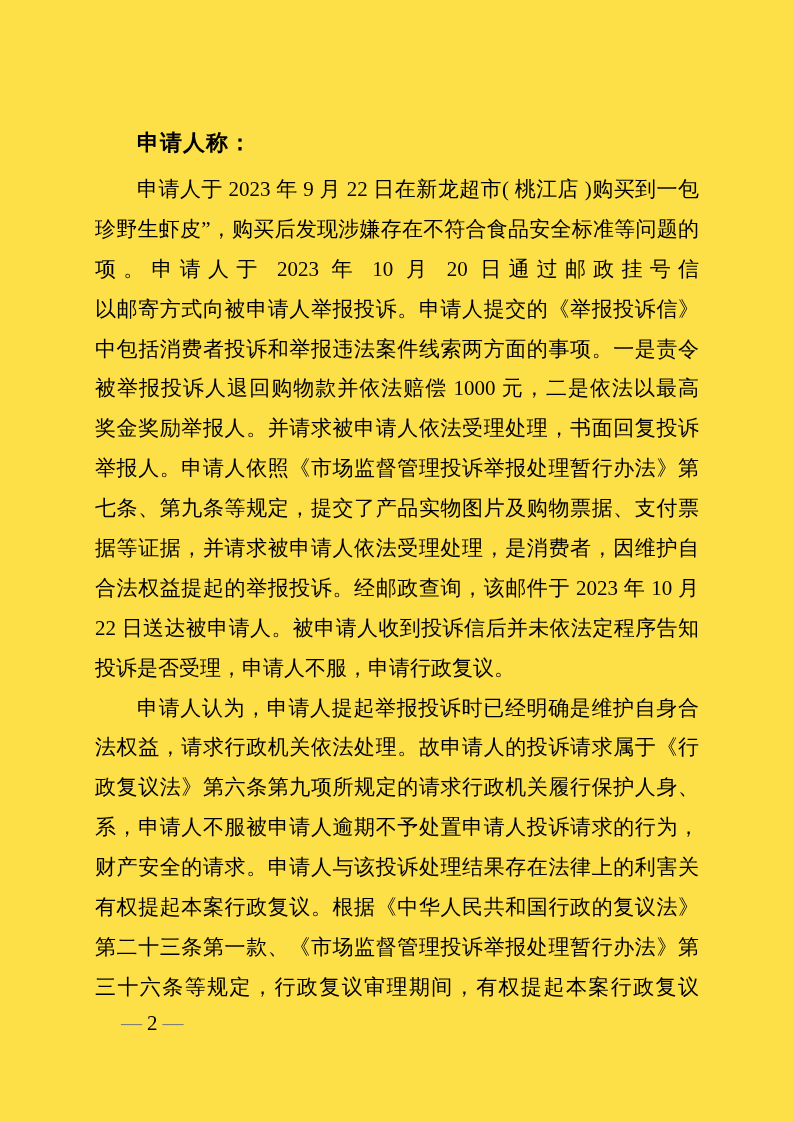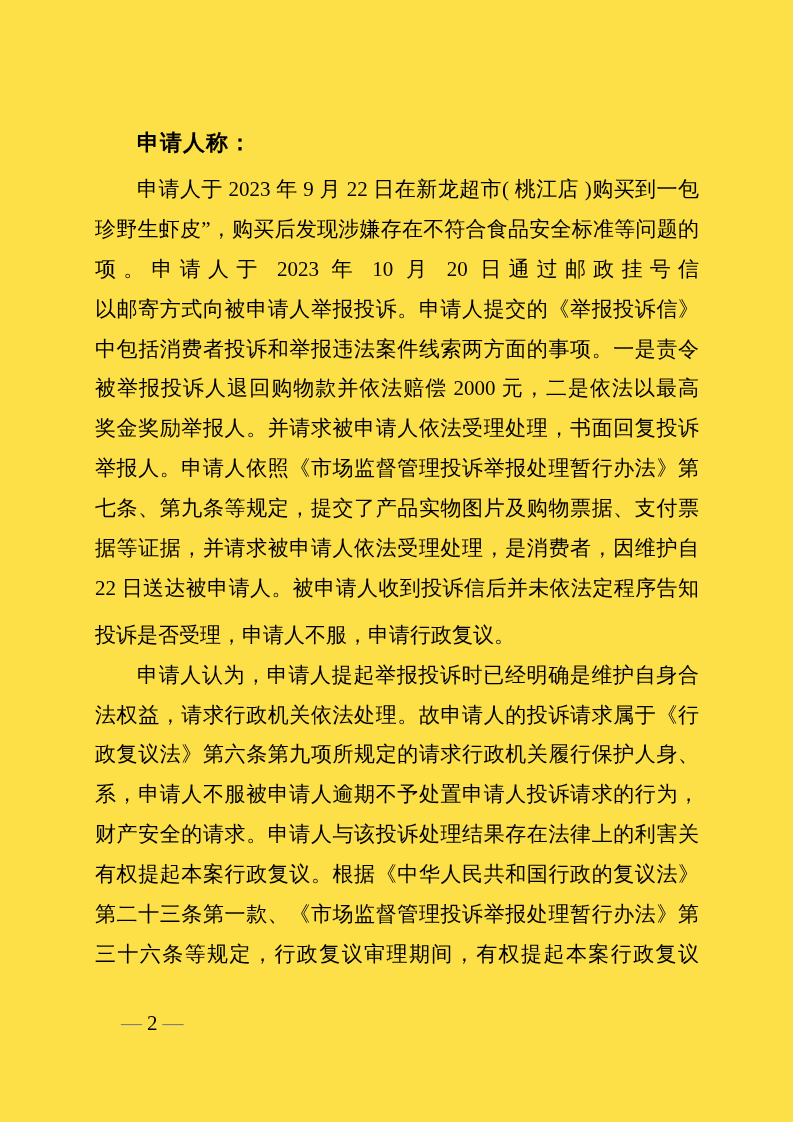--- a/index.html
+++ b/index.html
@@ -41,21 +41,20 @@
     white-space: normal;
     height: 39.9px;
     overflow: hidden;
   }
   .line.indent {
     text-indent: 2em;
   }
   .line.para-end {
     text-align: left;
     text-align-last: left;
-    margin-top: 7px;
   }
   .footer {
     position: absolute;
     left: 121px;
     top: 1010px;
     font-size: 21px;
     line-height: 26px;
   }
   .footer .dash {
     color: #7a7a7a;
@@ -72,25 +71,26 @@
 <div class="page">
 
   <div class="heading">申请人称：</div>
 
   <div class="body-text">
       <div class="line indent">申请人于 2023 年 9 月 22 日在新龙超市( 桃江店 )购买到一包“惠</div>
       <div class="line">珍野生虾皮”，购买后发现涉嫌存在不符合食品安全标准等问题的事</div>
       <div class="line">项。申请人于 2023 年 10 月 20 日通过邮政挂号信 XA26660630944，</div>
       <div class="line">以邮寄方式向被申请人举报投诉。申请人提交的《举报投诉信》</div>
       <div class="line">中包括消费者投诉和举报违法案件线索两方面的事项。一是责令</div>
-      <div class="line">被举报投诉人退回购物款并依法赔偿 2000 元，二是依法以最高</div>
+      <div class="line">被举报投诉人退回购物款并依法赔偿 1000 元，二是依法以最高</div>
       <div class="line">奖金奖励举报人。并请求被申请人依法受理处理，书面回复投诉</div>
       <div class="line">举报人。申请人依照《市场监督管理投诉举报处理暂行办法》第</div>
       <div class="line">七条、第九条等规定，提交了产品实物图片及购物票据、支付票</div>
       <div class="line">据等证据，并请求被申请人依法受理处理，是消费者，因维护自身</div>
+      <div class="line">合法权益提起的举报投诉。经邮政查询，该邮件于 2023 年 10 月</div>
       <div class="line">22 日送达被申请人。被申请人收到投诉信后并未依法定程序告知</div>
       <div class="line para-end">投诉是否受理，申请人不服，申请行政复议。</div>
       <div class="line indent">申请人认为，申请人提起举报投诉时已经明确是维护自身合</div>
       <div class="line">法权益，请求行政机关依法处理。故申请人的投诉请求属于《行</div>
       <div class="line">政复议法》第六条第九项所规定的请求行政机关履行保护人身、</div>
       <div class="line">系，申请人不服被申请人逾期不予处置申请人投诉请求的行为，</div>
       <div class="line">财产安全的请求。申请人与该投诉处理结果存在法律上的利害关</div>
       <div class="line">有权提起本案行政复议。根据《中华人民共和国行政的复议法》</div>
       <div class="line">第二十三条第一款、《市场监督管理投诉举报处理暂行办法》第</div>
       <div class="line">三十六条等规定，行政复议审理期间，有权提起本案行政复议</div>

